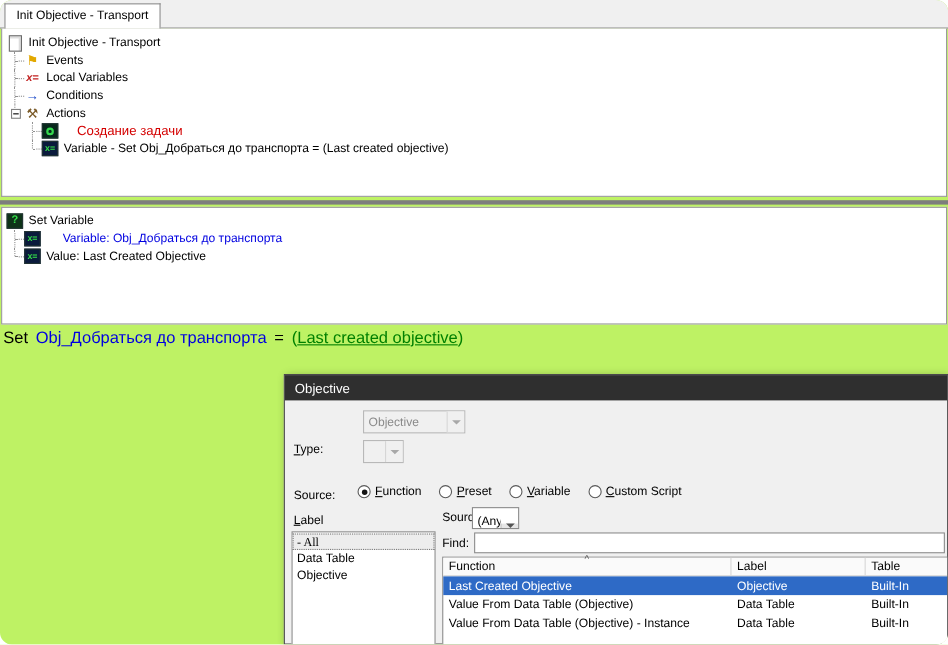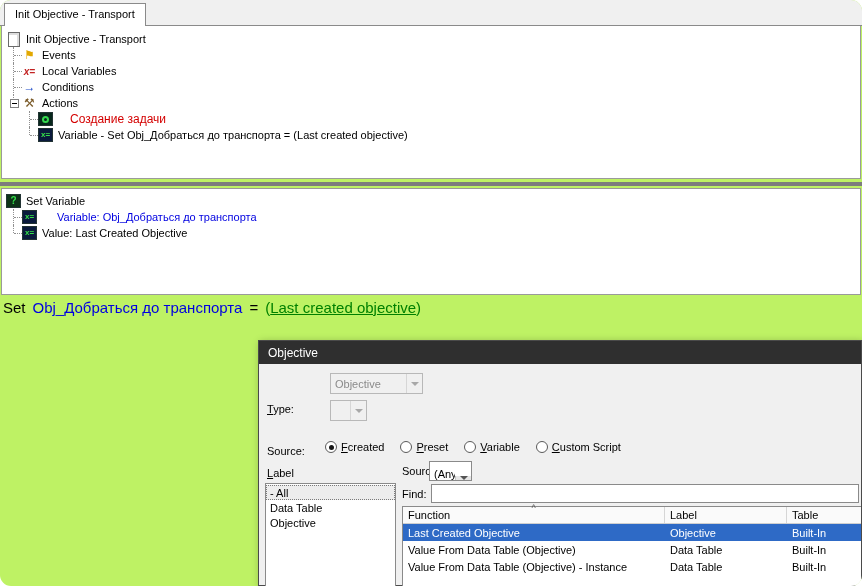--- a/index.html
+++ b/index.html
@@ -86,21 +86,21 @@
 
   .radio-row { position:absolute; left:66px; top:77px; display:flex; align-items:center; }
   .radio { display:flex; align-items:center; margin-right:16px; }
   .rb { width:12px; height:12px; border-radius:50%; border:1px solid #5a5a5a; background:#fff; display:flex; align-items:center; justify-content:center; margin-right:4px; flex:0 0 12px; }
   .rb .dot { display:none; width:5px; height:5px; border-radius:50%; background:#151515; }
   .rb.checked .dot { display:block; }
   .rlabel { font-size:11px; white-space:nowrap; }
 
   .listbox { position:absolute; left:6px; top:119px; width:131px; height:104px; background:#fff; border:1px solid #8a8a8a; padding-top:1px; }
   .lb-item { height:15px; display:flex; align-items:center; padding:0 4px; font-size:11px; }
-  .lb-item.focused { background:#ededed; outline:1px dotted #7a7a7a; outline-offset:-1px; }
+  .lb-item.focused { background:#ededed; outline:1px dotted #7a7a7a; outline-offset:-1px;font-family:Liberation Serif, serif; }
 
   .find-input { position:absolute; left:172px; top:120px; width:428px; height:19px; border:1px solid #8a8a8a; font-size:11px; padding:0 4px; font-family:"Liberation Sans", sans-serif; background:#fff; }
 
   .ftable { position:absolute; left:143px; top:142px; width:461px; height:100px; background:#fff; border:1px solid #8a8a8a; }
   .fhead { display:flex; height:17px; background:#fafafa; border-bottom:1px solid #cfcfcf; }
   .fcell { padding:0 5px; display:flex; align-items:center; font-size:11px; white-space:nowrap; overflow:hidden; }
   .c1 { width:262px; } .c2 { width:122px; } .c3 { flex:1; }
   .hcell { border-right:1px solid #d6d6d6; position:relative; overflow:visible; }
   .sortcaret { position:absolute; left:50%; transform:translateX(-50%); top:-4px; font-size:9px; color:#555; }
   .frow { display:flex; height:17px; align-items:center; }
@@ -232,21 +232,21 @@
           </span>
       </div>
 
       <div class="dlg-label source-label">Source:</div>
 
       <div class="radio-row">
         <label class="radio">
           <span class="rb checked">
               <span class="dot"></span>
             </span>
-          <span class="rlabel"><span class="mn">F</span><span>created</span></span>
+          <span class="rlabel"><span class="mn">F</span><span>unction</span></span>
         </label>
         <label class="radio">
           <span class="rb"></span>
           <span class="rlabel"><span class="mn">P</span><span>reset</span></span>
         </label>
         <label class="radio">
           <span class="rb"></span>
           <span class="rlabel"><span class="mn">V</span><span>ariable</span></span>
         </label>
         <label class="radio">

